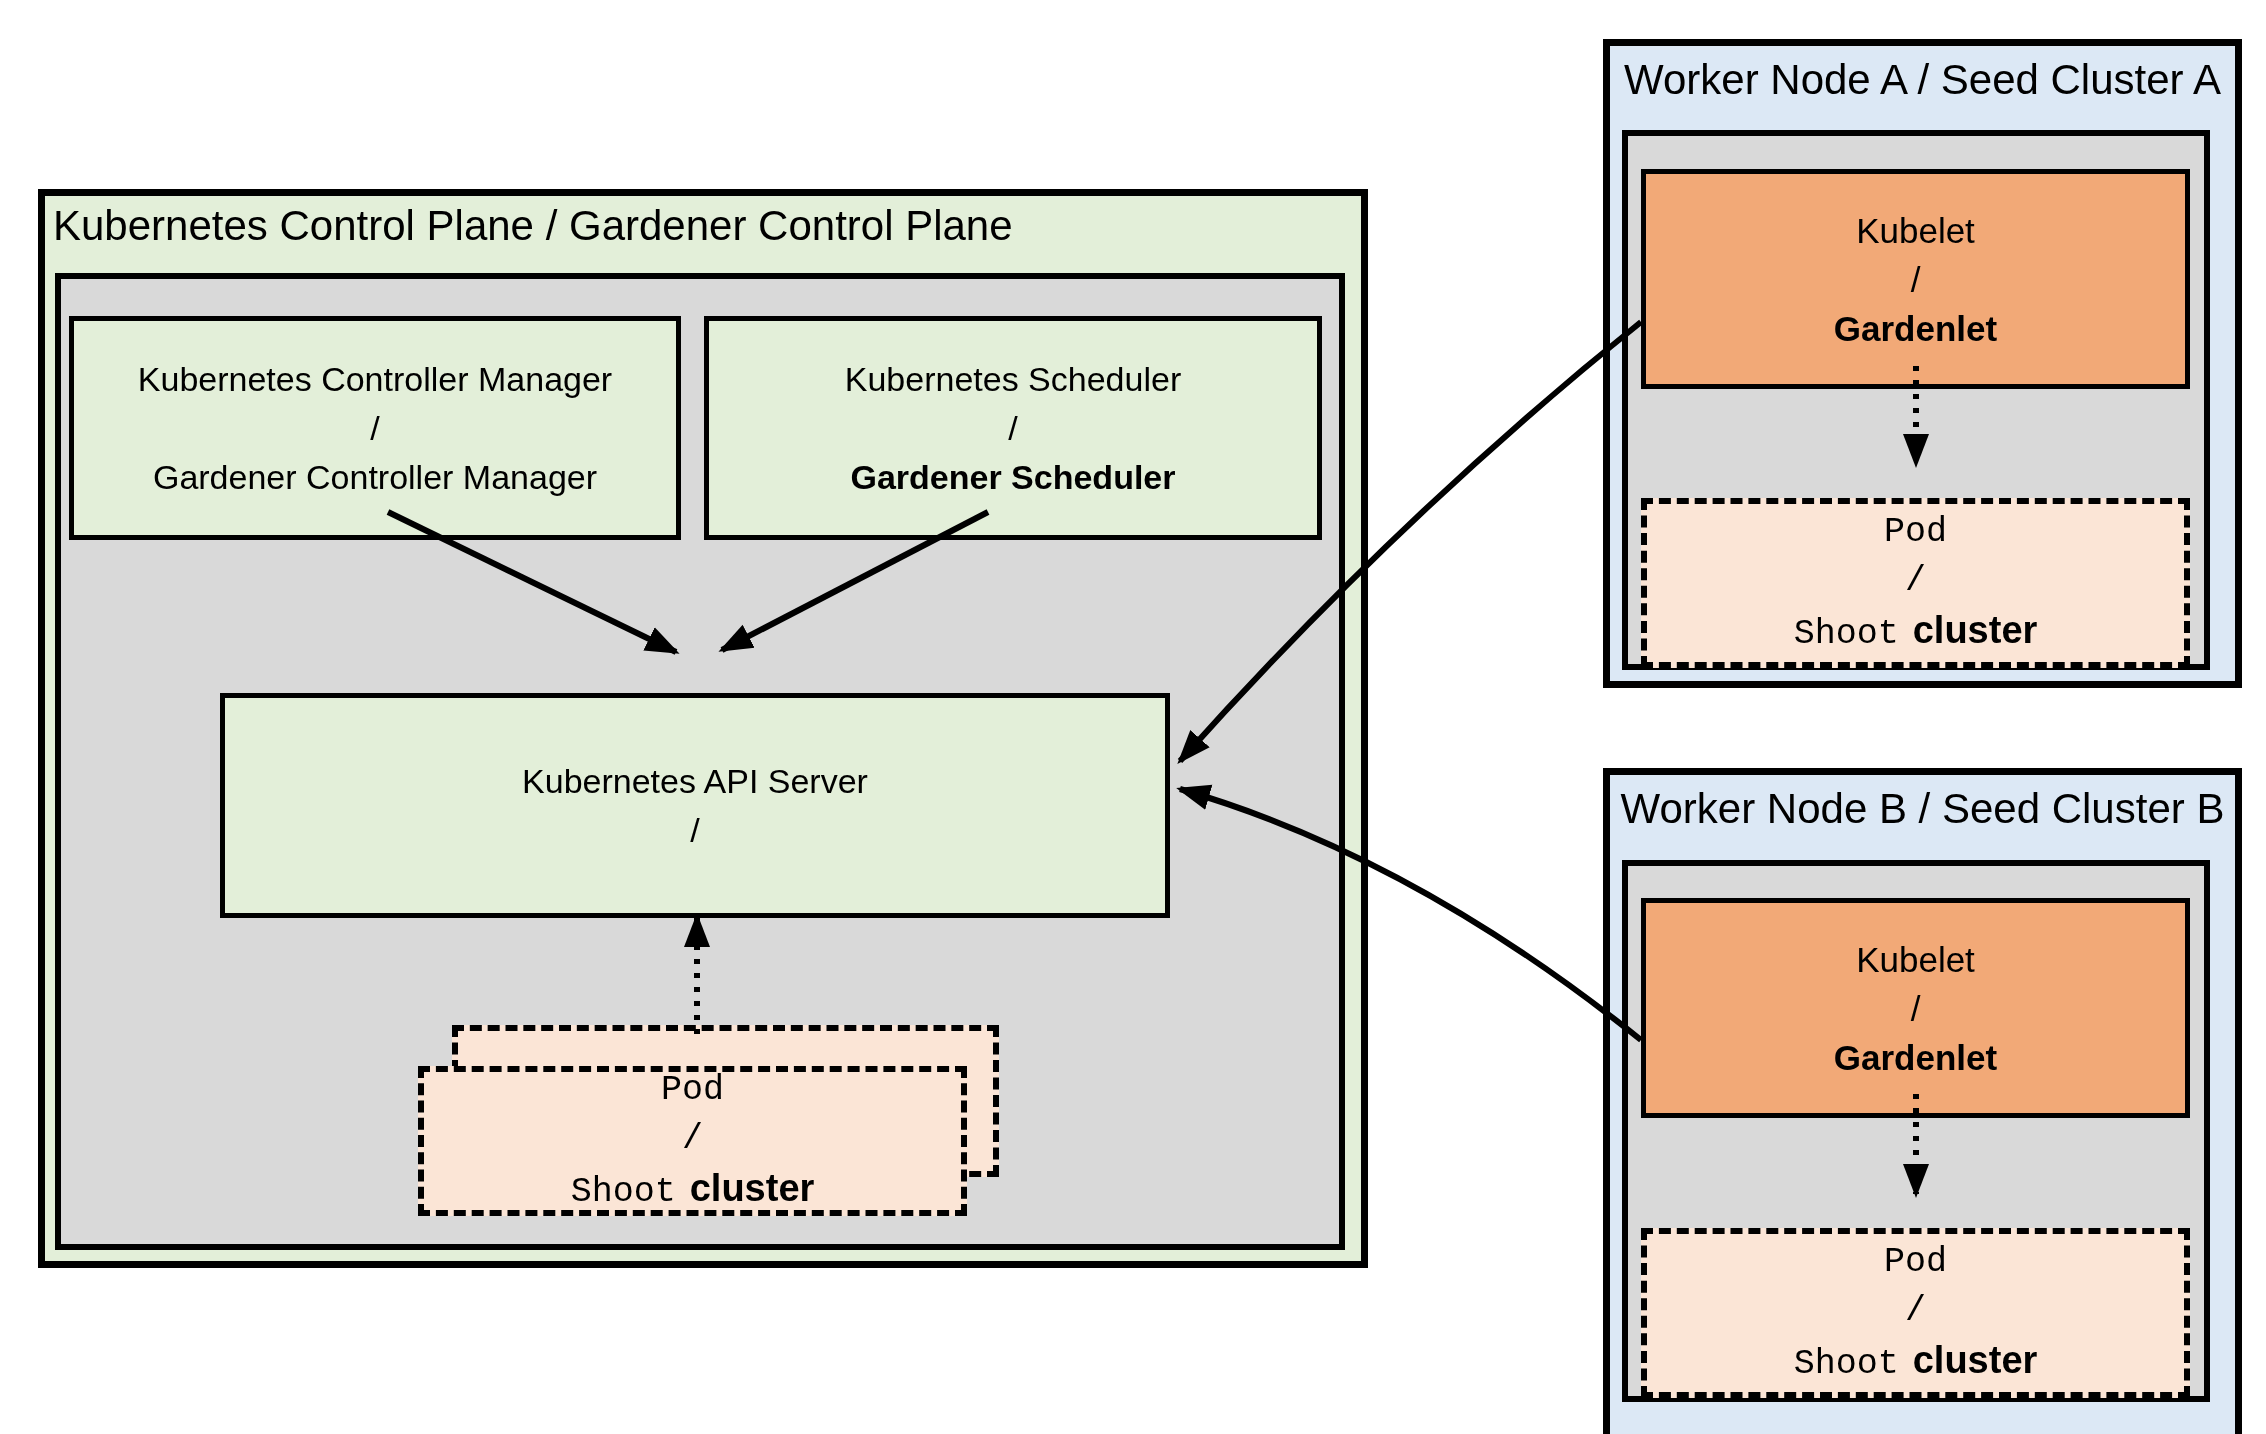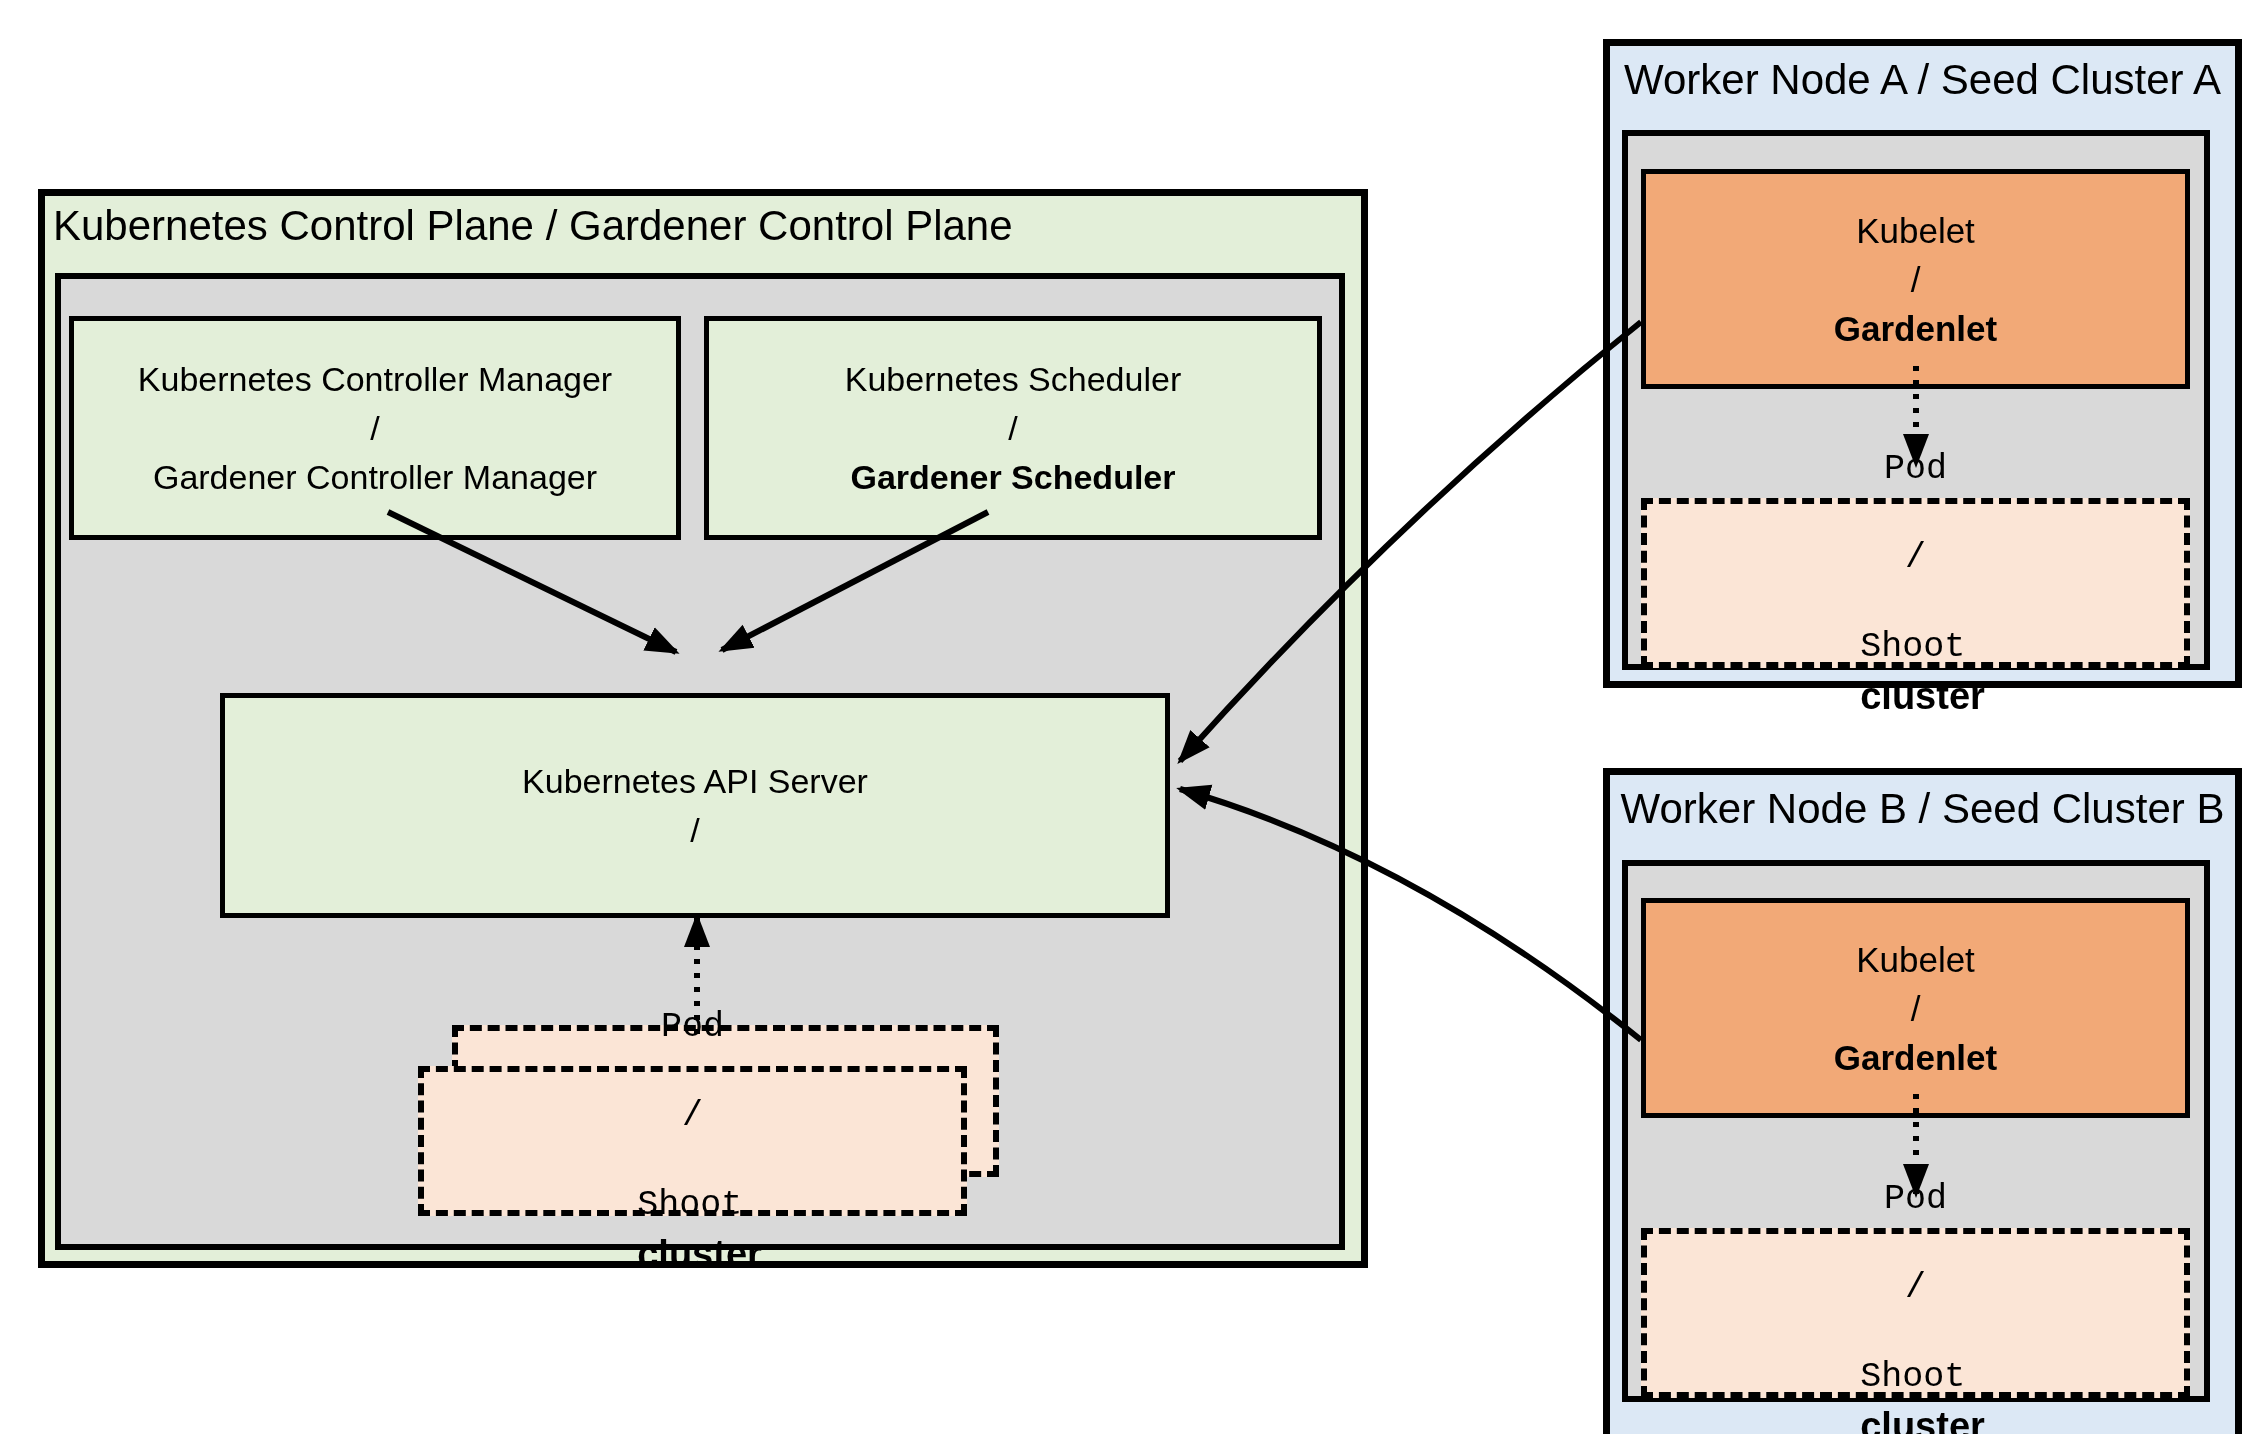--- a/index.html
+++ b/index.html
@@ -14,22 +14,22 @@
   .gray{background:var(--gray,#d9d9d9);}
   .blue{background:var(--blue,#dce8f5);}
   .orange{background:var(--orange,#f2a977);}
   .peach{background:var(--peach,#fbe5d6);}
   .lbl{position:absolute;inset:0;display:flex;flex-direction:column;align-items:center;
        justify-content:center;text-align:center;font-size:34px;line-height:49px;}
   .worker-lbl{font-size:35px;}
   .bold{font-weight:700;}
   .title{position:absolute;font-size:42px;line-height:56px;white-space:nowrap;}
   .w-title{left:0;right:0;text-align:center;}
-  .pod-lbl{font-family:"Liberation Mono","DejaVu Sans Mono",monospace;font-size:35px;line-height:49px;gap:40px;}
-  .pod-row{display:flex;flex-direction:column;align-items:baseline;}
+  .pod-lbl{font-family:"Liberation Mono","DejaVu Sans Mono",monospace;font-size:35px;line-height:49px;}
+  .pod-row{display:flex;flex-direction:row;align-items:baseline;}
   .cluster{font-family:"Liberation Sans","DejaVu Sans",sans-serif;font-weight:700;font-size:38px;margin-left:14px;}
   .arrows{position:absolute;left:0;top:0;width:2266px;height:1434px;pointer-events:none;z-index:50;}
 </style>
 </head>
 <body>
 
 <div class="canvas">
 
   <div class="box outer green" style="left:38px;top:179px;width:1330px;height:1079px;">
     <div class="title" style="left:8px;top:2px;">Kubernetes Control Plane / Gardener Control Plane</div>

